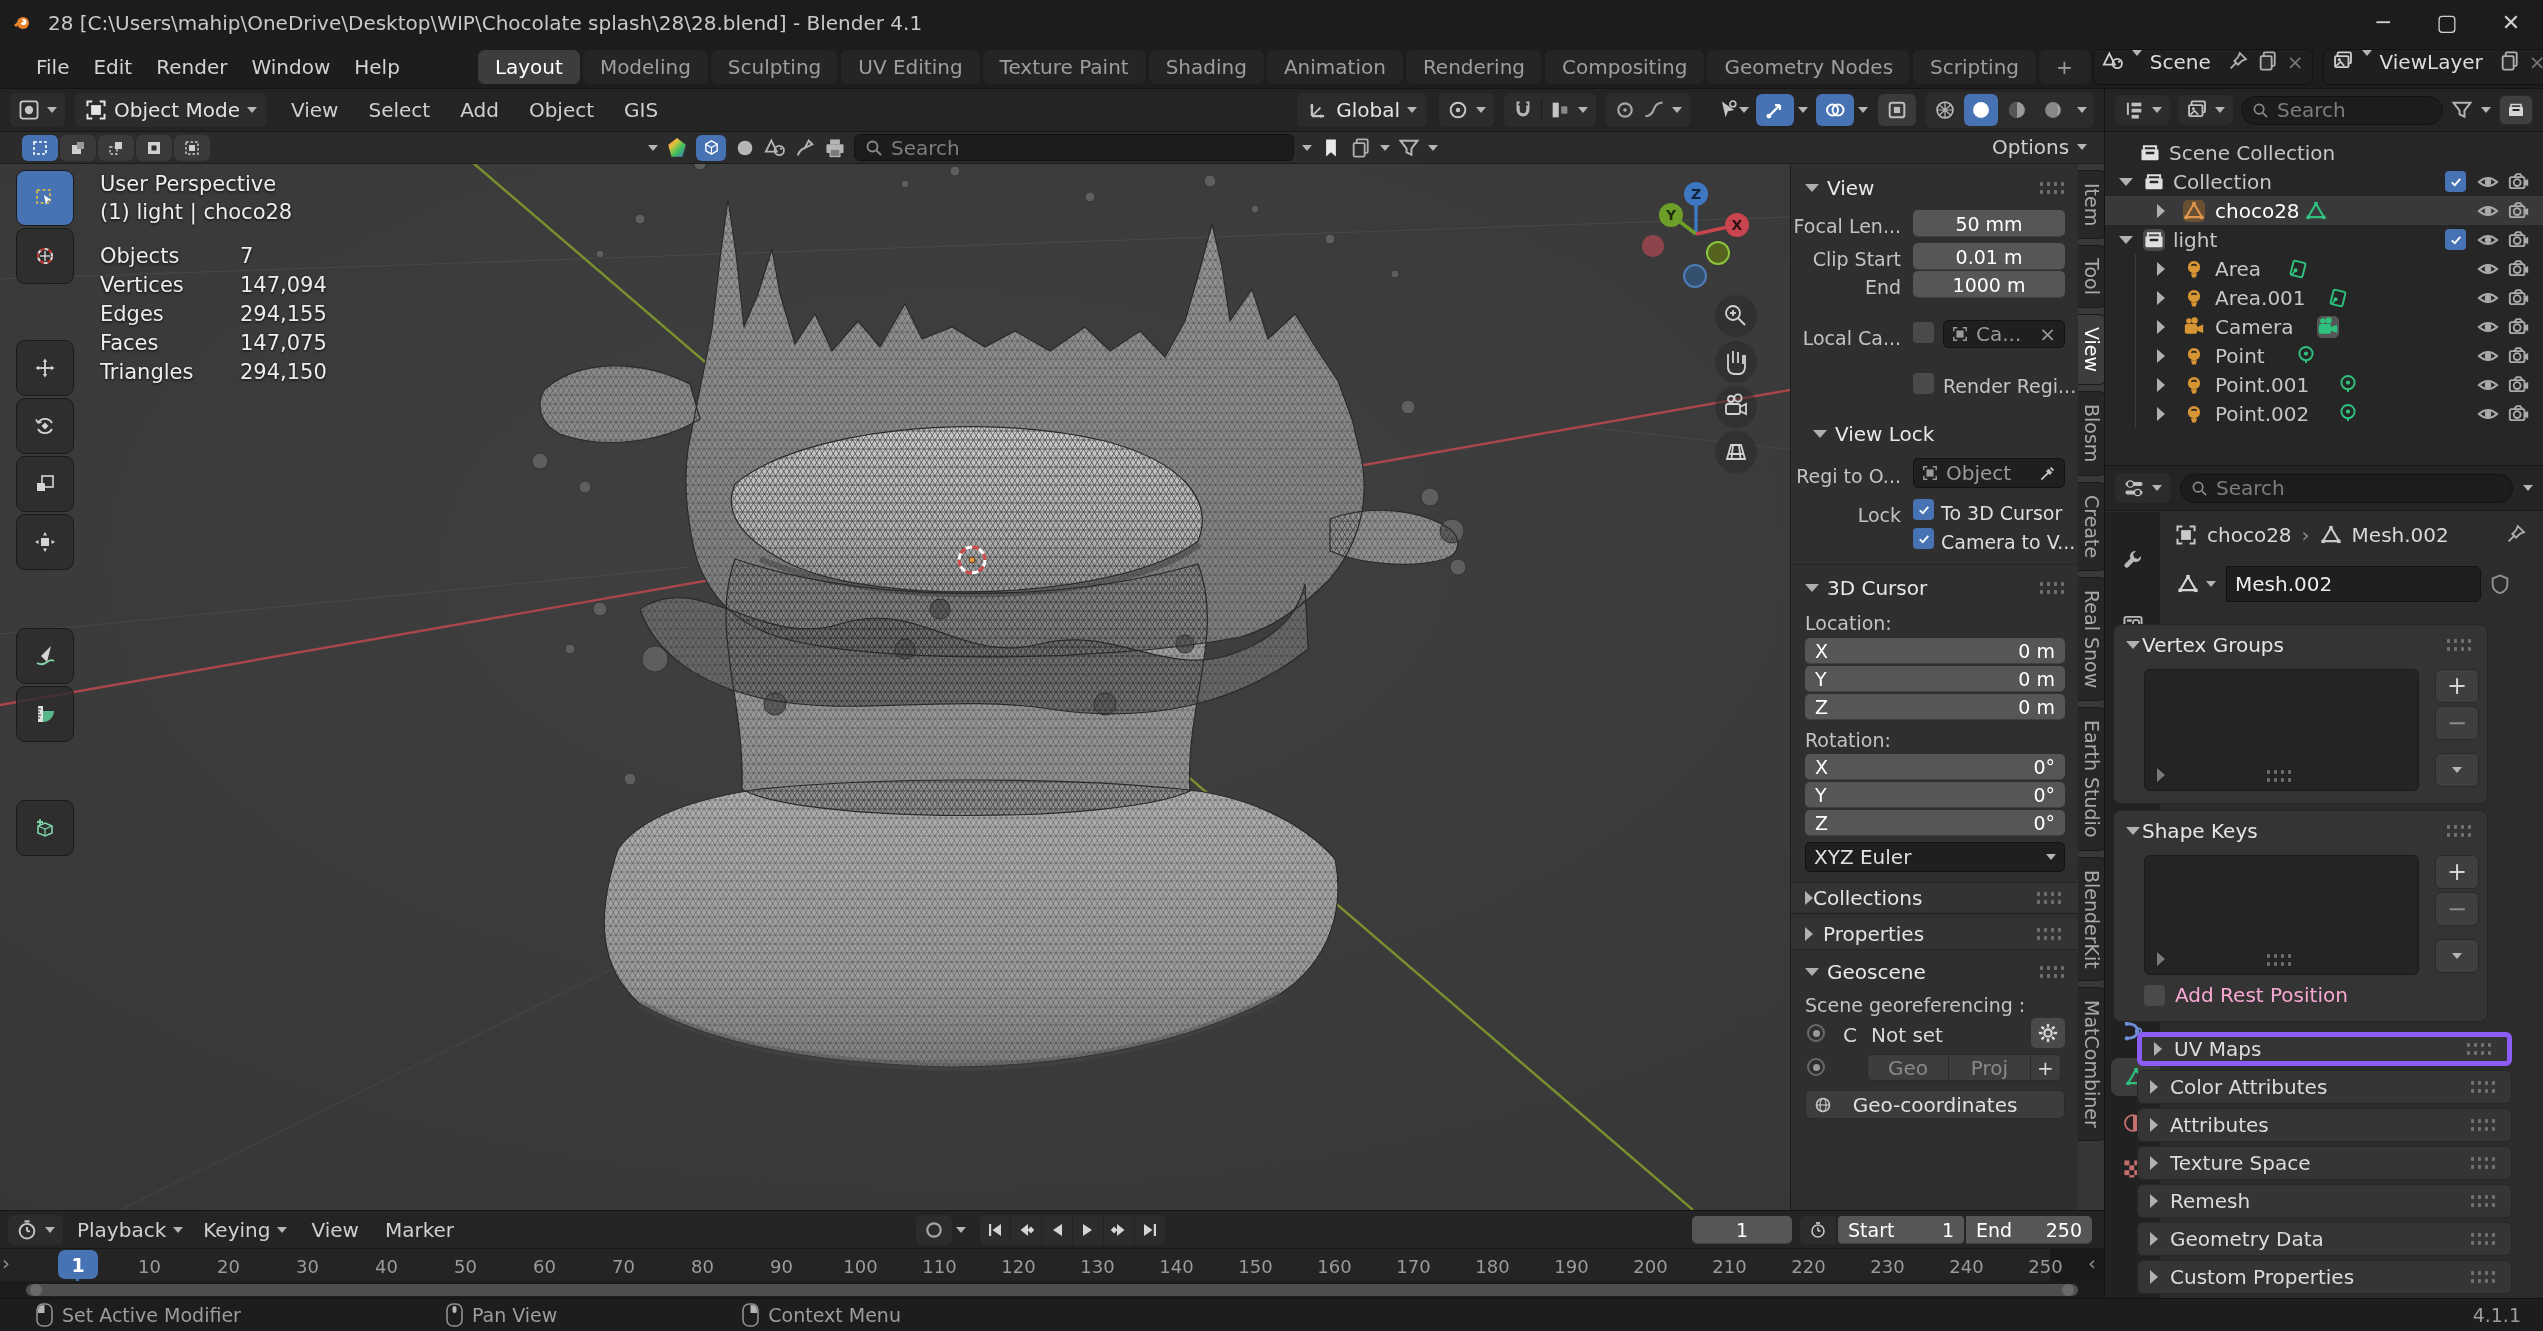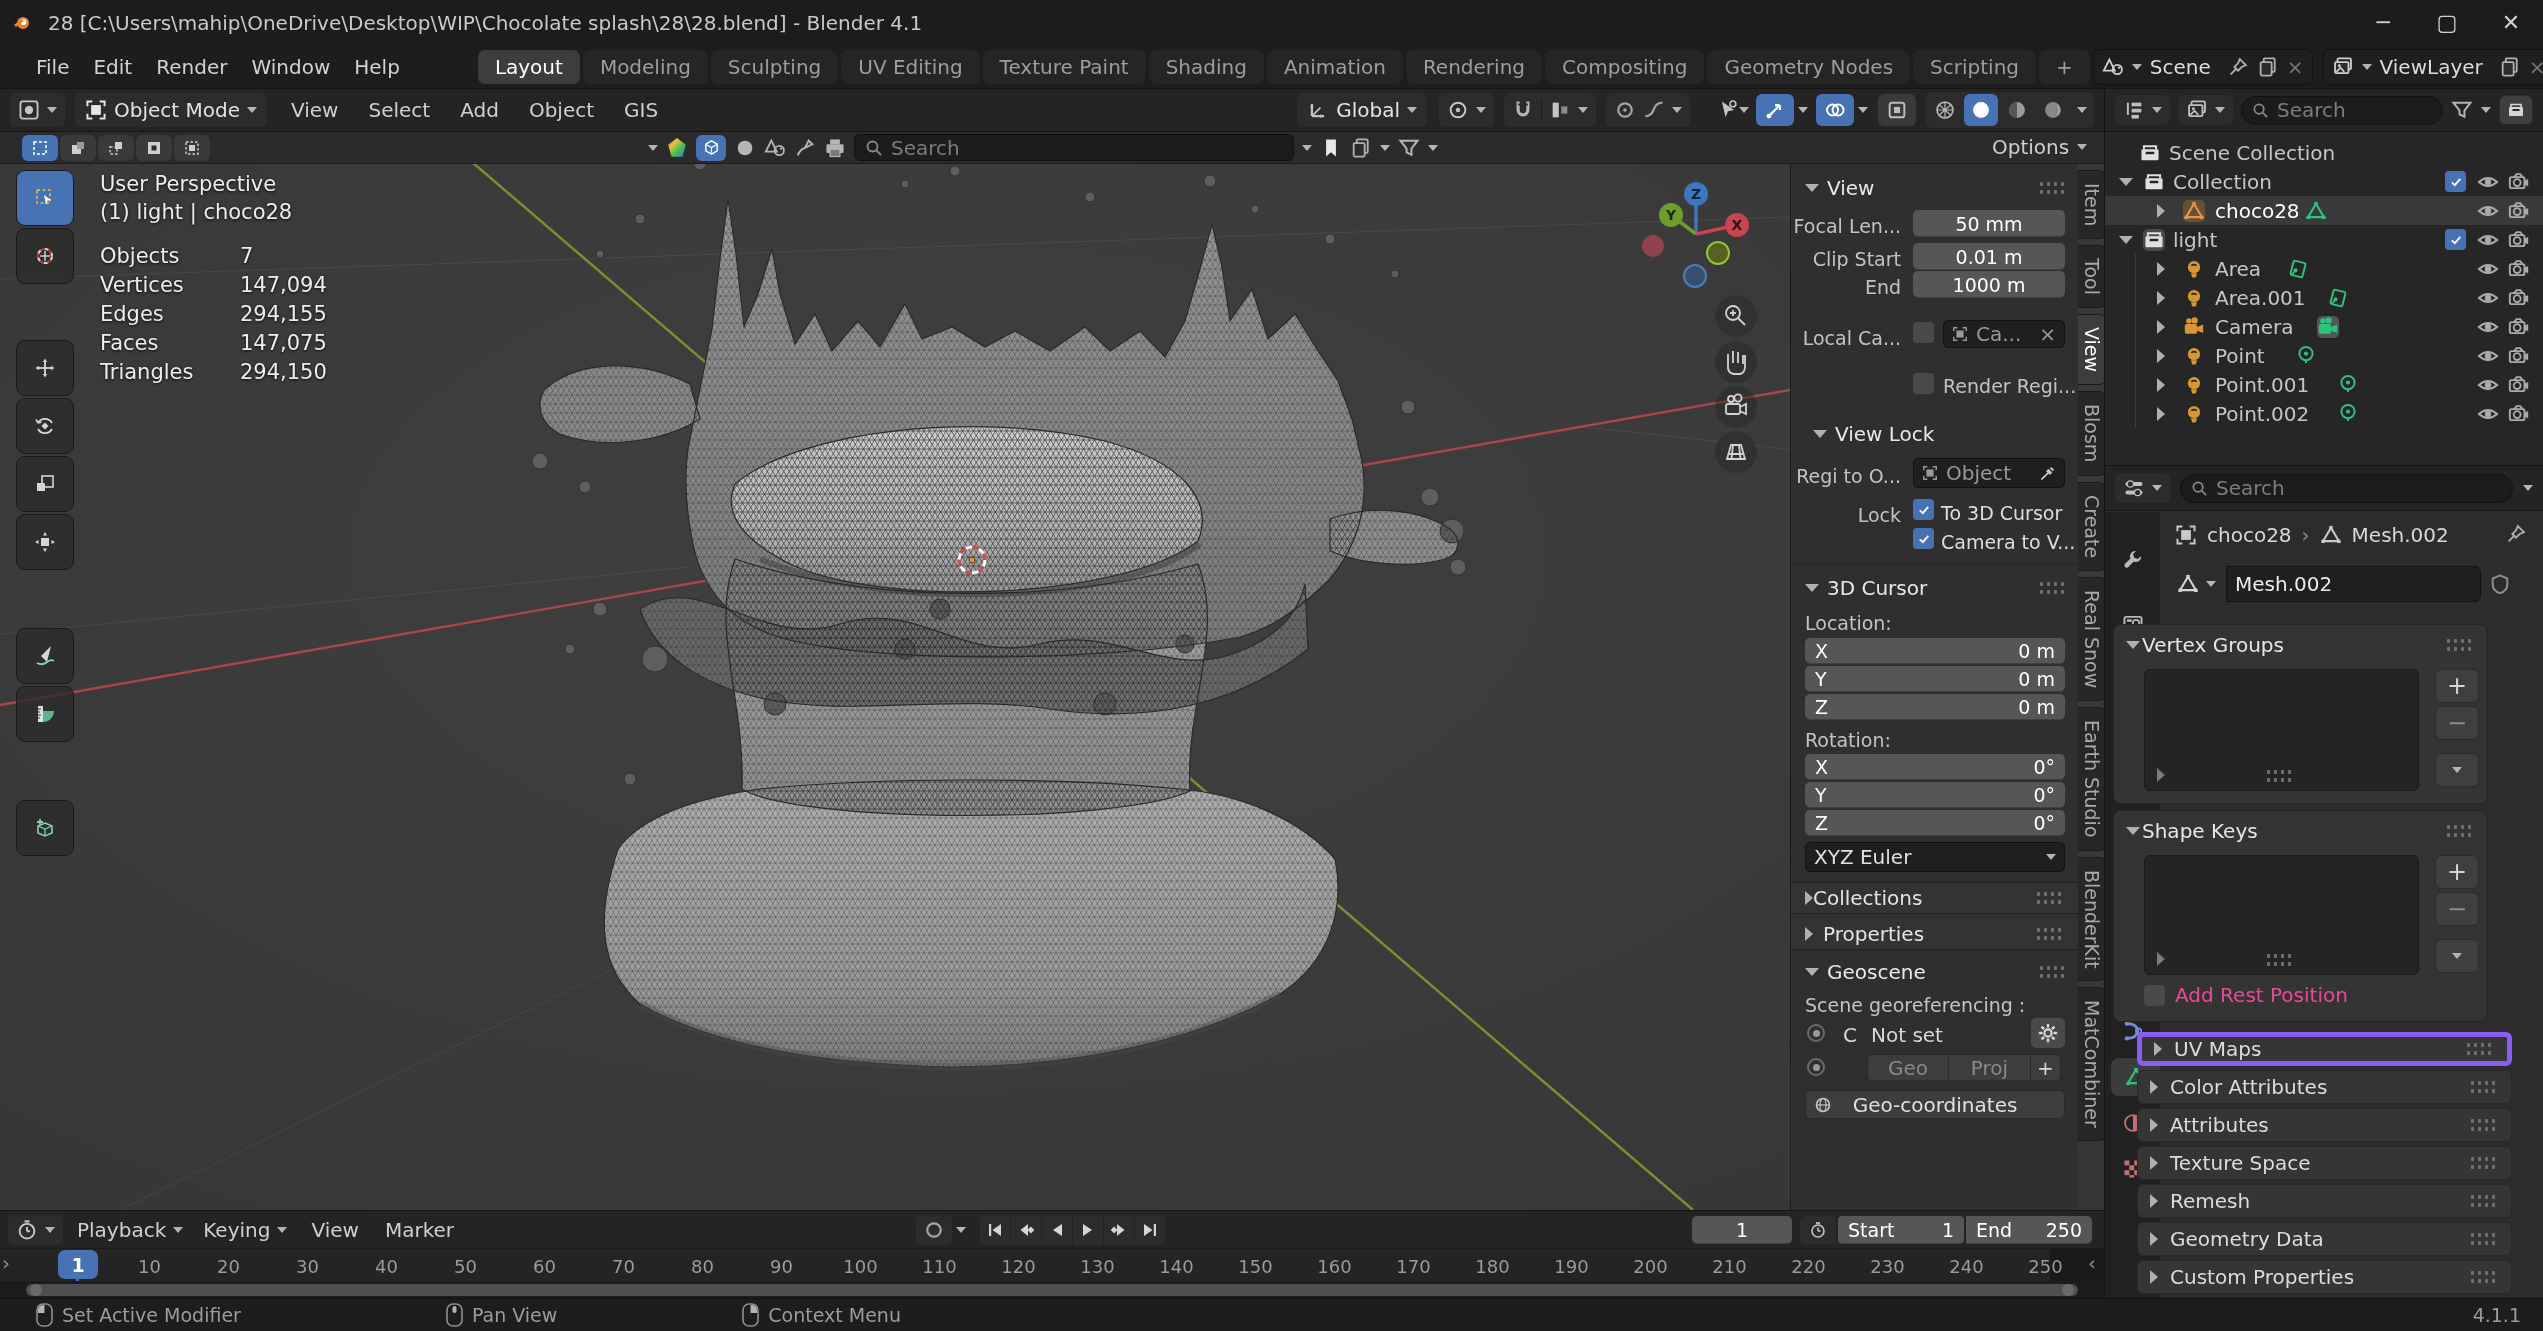--- a/index.html
+++ b/index.html
@@ -16,21 +16,21 @@
   .ic svg{width:100%;height:100%;display:block;}
   
   #titlebar{left:0;top:0;width:2543px;height:45px;background:#1c1c1c;display:flex;align-items:center;}
   #titlebar .ttl{color:#c9c9c9;font-size:20px;margin-left:14px;}
   .wbtn{width:64px;height:45px;display:flex;align-items:center;justify-content:center;color:#cfcfcf;font-size:22px;}
   
   #topbar{left:0;top:45px;width:2543px;height:44px;background:#1d1d1d;border-bottom:1px solid #141414;display:flex;align-items:center;}
   .menu{padding:6px 12px;color:#d2d2d2;border-radius:5px;}
   .wtab{height:34px;padding:0 17px;display:flex;align-items:center;color:#9e9e9e;background:#252525;border-radius:7px;margin-right:3px;font-size:20px;white-space:nowrap;}
   .wtab.active{background:#3d3d3d;color:#fff;}
-  .idblock{height:36px;background:#1f1f1f;border:1px solid #131313;border-radius:6px;display:flex;align-items:center;padding:0 8px;gap:8px;}
+  .idblock{height:36px;background:#1f1f1f;border:1px solid #131313;border-radius:6px;display:flex;align-items:flex-start;padding:0 8px;gap:8px;}
   
   .hdr{background:#242424;border-bottom:1px solid #161616;}
   .hbtn{height:34px;display:flex;align-items:center;gap:7px;background:#2c2c2c;border-radius:6px;padding:0 10px;color:#e2e2e2;}
   .hmenu{color:#cfcfcf;padding:4px 2px;}
   .togbtn{width:38px;height:32px;border-radius:6px;display:flex;align-items:center;justify-content:center;background:transparent;}
   .togbtn.on{background:#4772b3;}
   
   .tbtn{position:absolute;left:16px;width:58px;height:56px;background:#2c2c2ccc;border:1px solid #1a1a1a;border-radius:9px;display:flex;align-items:center;justify-content:center;}
   .tbtn.active{background:#4772b3;}
   
@@ -1401,21 +1401,21 @@
       </div>
       <div class="abs" style="right:8px;top:44px;display:flex;flex-direction:column;gap:3px">
         <div class="sqbtn">+</div>
         <div class="sqbtn" style="color:#8a8a8a">−</div>
         <div class="sqbtn" style="margin-top:10px">
             <span class="chev sm"></span>
           </div>
       </div>
       <div class="abs flex" style="left:30px;top:172px;gap:10px">
         <span class="cbx off"></span>
-        <span style="color:#ec4899">Add Rest Position</span>
+        <span style="color:#f9a8d4">Add Rest Position</span>
       </div>
     </div>
 
     <div style="position:absolute;left:0;top:566px;width:439px;display:flex;flex-direction:column;gap:4px;align-items:center">
 
         <div style="position:relative;width:375px;height:34px;background:#353535;border-radius:6px;display:flex;align-items:center;gap:12px;padding:0 12px;color:#dcdcdc;font-size:20px;border:5px solid #8b5cf6">
           <span class="tri-r"></span>
           <span>UV Maps</span>
           <span style="flex:1"></span>
           <span class="grip"></span>

